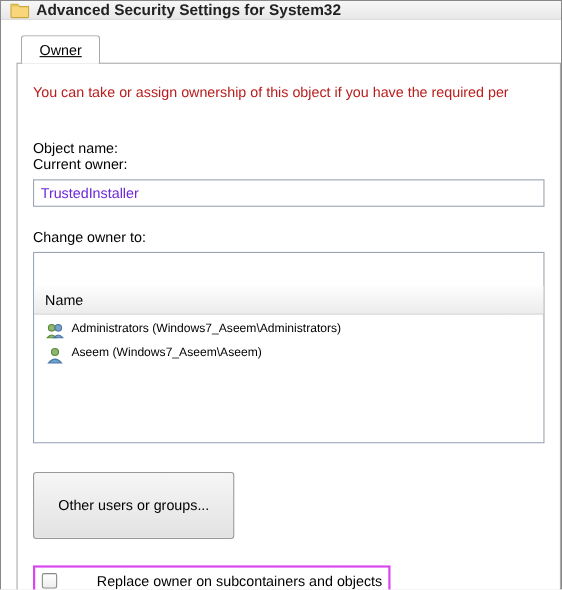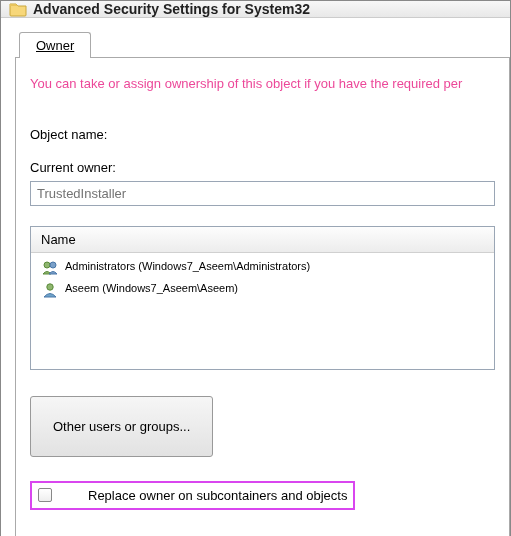--- a/index.html
+++ b/index.html
@@ -49,44 +49,45 @@
       position: relative;
       z-index: 2;
     }
     .tabpanel {
       border: 1px solid #aaa;
       margin-top: -1px;
       padding: 18px 14px 18px 14px;
       background: #fff;
       height: 490px;
     }
-    .desc { color: #ec4899; font-size: 13px; margin-bottom: 36px; white-space: nowrap; }
-    .row { display: flex; margin-bottom: 18px; font-size: 13px; }
+    .desc { color: #b91c1c; font-size: 13px; margin-bottom: 36px; white-space: nowrap; }
+    .row { display: flex; font-size: 13px; }
     .row .label { width: 110px; }
     .section-label { font-size: 13px; margin-bottom: 6px; }
     .textbox {
       border: 1px solid #9aa6b5;
       width: 100%;
       padding: 4px 6px;
       background: #fff;
       font-size: 13px;
       margin-bottom: 20px;
-      color: #737373;
+      color: #6d28d9;
     }
     .listbox {
       border: 1px solid #9aa6b5;
       width: 100%;
       background: #fff;
       margin-bottom: 26px;
     }
     .list-header {
       background: linear-gradient(to bottom, #fdfdfd, #ececec);
       border-bottom: 1px solid #d0d0d0;
       padding: 5px 10px;
       font-size: 13px;
+      margin-top: 30px;
     }
     .list-body { padding: 4px 0 68px 0; }
     .list-item {
       display: flex;
       align-items: flex-start;
       padding: 3px 10px;
       font-size: 11px;
     }
     .list-item .user-icon { margin-right: 6px; }
     .button {
@@ -140,20 +141,21 @@
 
       <div class="desc">You can take or assign ownership of this object if you have the required per</div>
 
       <div class="row">
         <span class="label">Object name:</span>
       </div>
 
       <div class="section-label">Current owner:</div>
       <div class="textbox">TrustedInstaller</div>
 
+      <div class="section-label">Change owner to:</div>
 
       <div class="listbox">
         <div class="list-header">Name</div>
         <div class="list-body">
 
           <div class="list-item">
             <span class="user-icon">
               <svg width="18" height="16" viewBox="0 0 18 16">
                 <circle cx="6" cy="5" r="3" fill="#8fb66f" stroke="#5a8a3a"></circle>
                 <path d="M2 14 q4 -5 8 0 z" fill="#8fb66f" stroke="#5a8a3a"></path>

